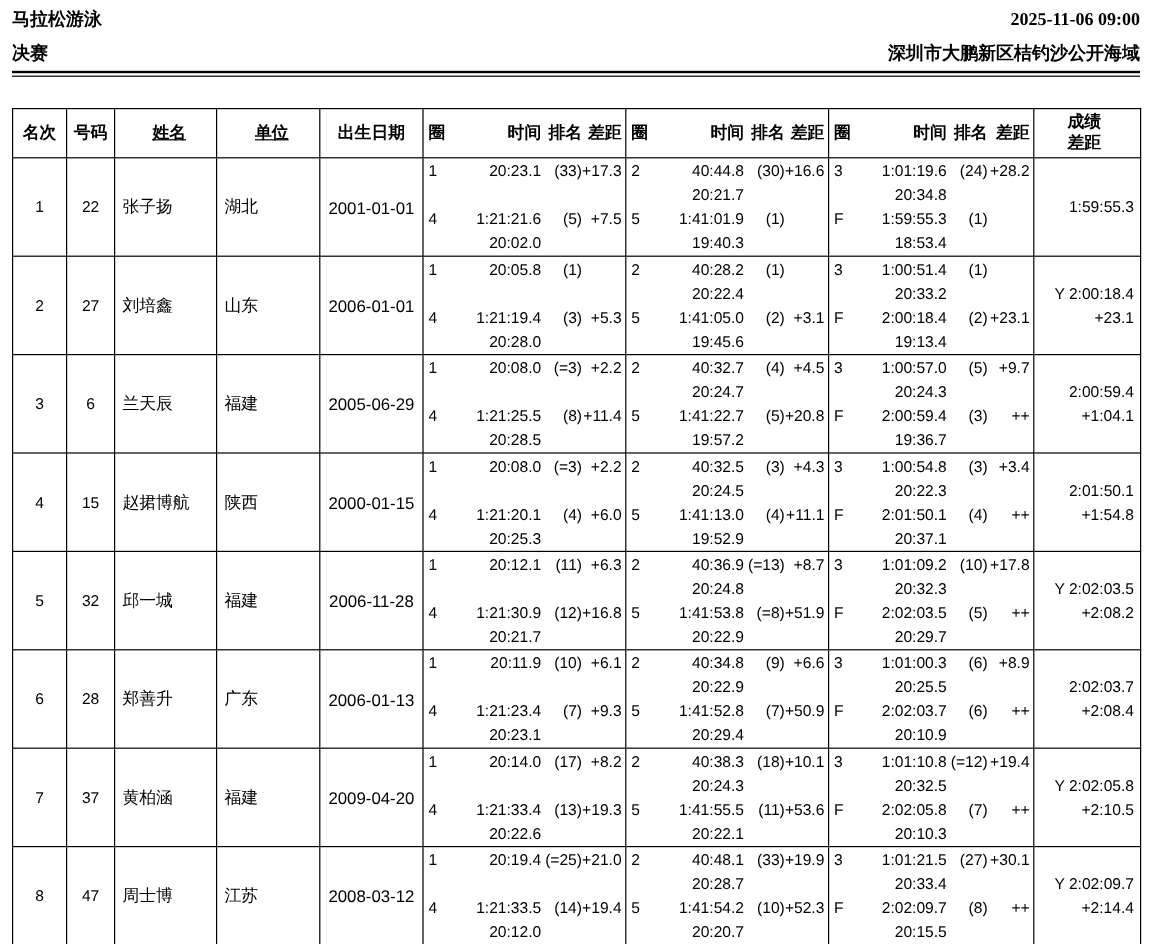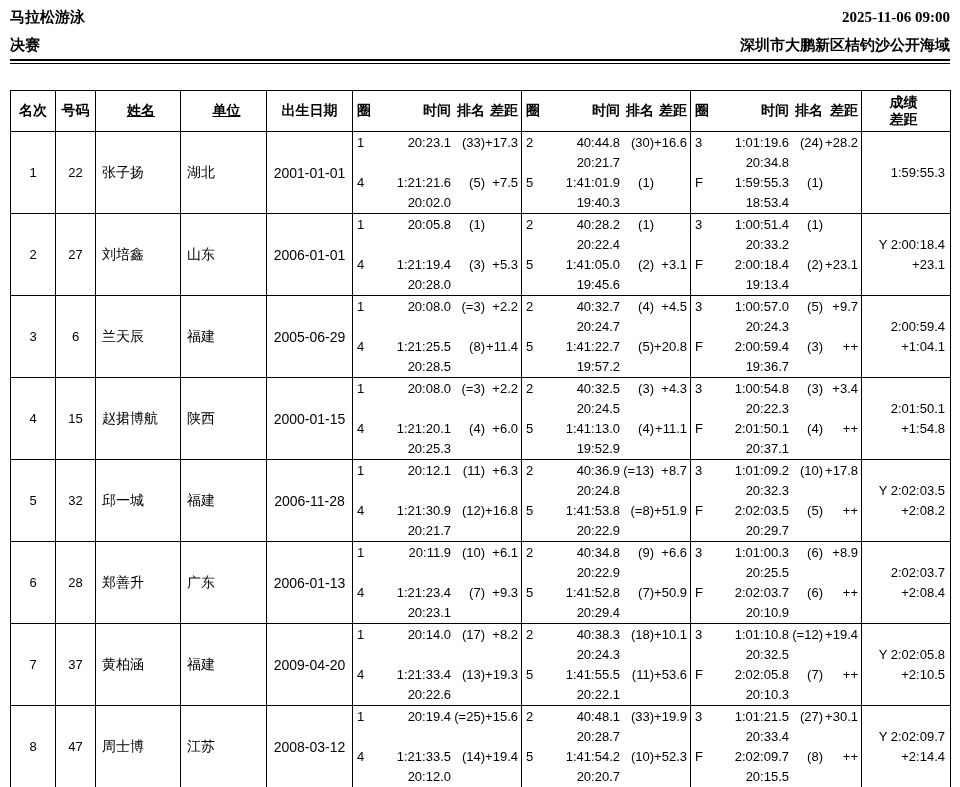--- a/index.html
+++ b/index.html
@@ -642,21 +642,21 @@
     <td class="c-bib">47</td>
     <td class="c-name">周士博</td>
     <td class="c-team">江苏</td>
     <td class="c-birth">2008-03-12</td>
 
     <td class="c-group">
       <div class="lap-grid">
         <span class="lg-lap">1</span>
         <span class="lg-time">20:19.4</span>
         <span class="lg-rank">(=25)</span>
-        <span class="lg-gap">+15.6</span>
+        <span class="lg-gap">+21.0</span>
         <span class="lg-lap"></span>
         <span class="lg-time"></span>
         <span class="lg-rank"></span>
         <span class="lg-gap"></span>
         <span class="lg-lap">4</span>
         <span class="lg-time">1:21:33.5</span>
         <span class="lg-rank">(14)</span>
         <span class="lg-gap">+19.4</span>
         <span class="lg-lap"></span>
         <span class="lg-time">20:12.0</span>

